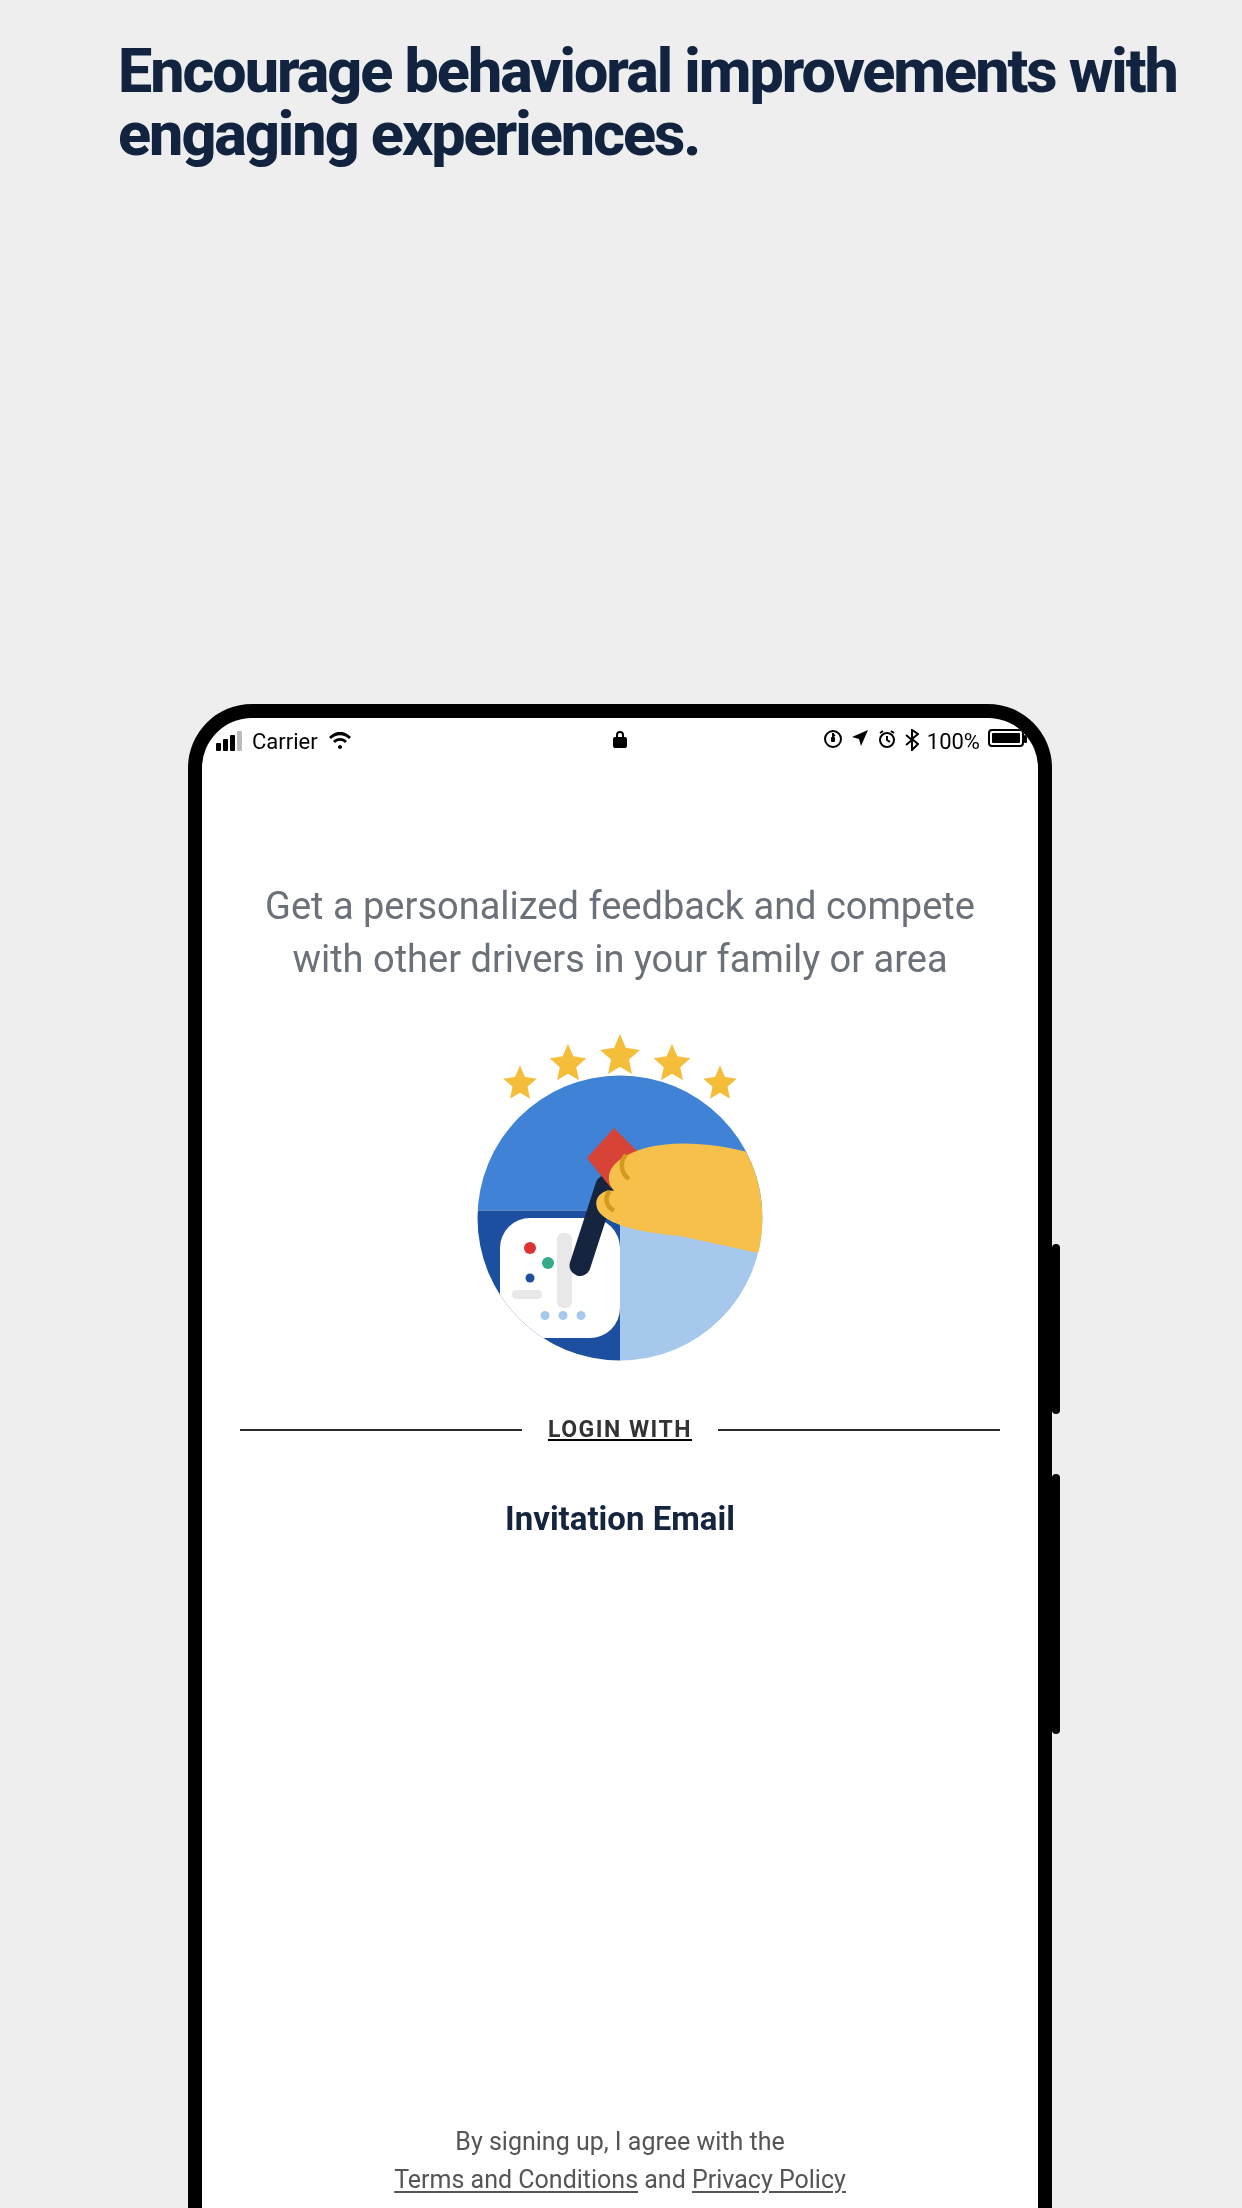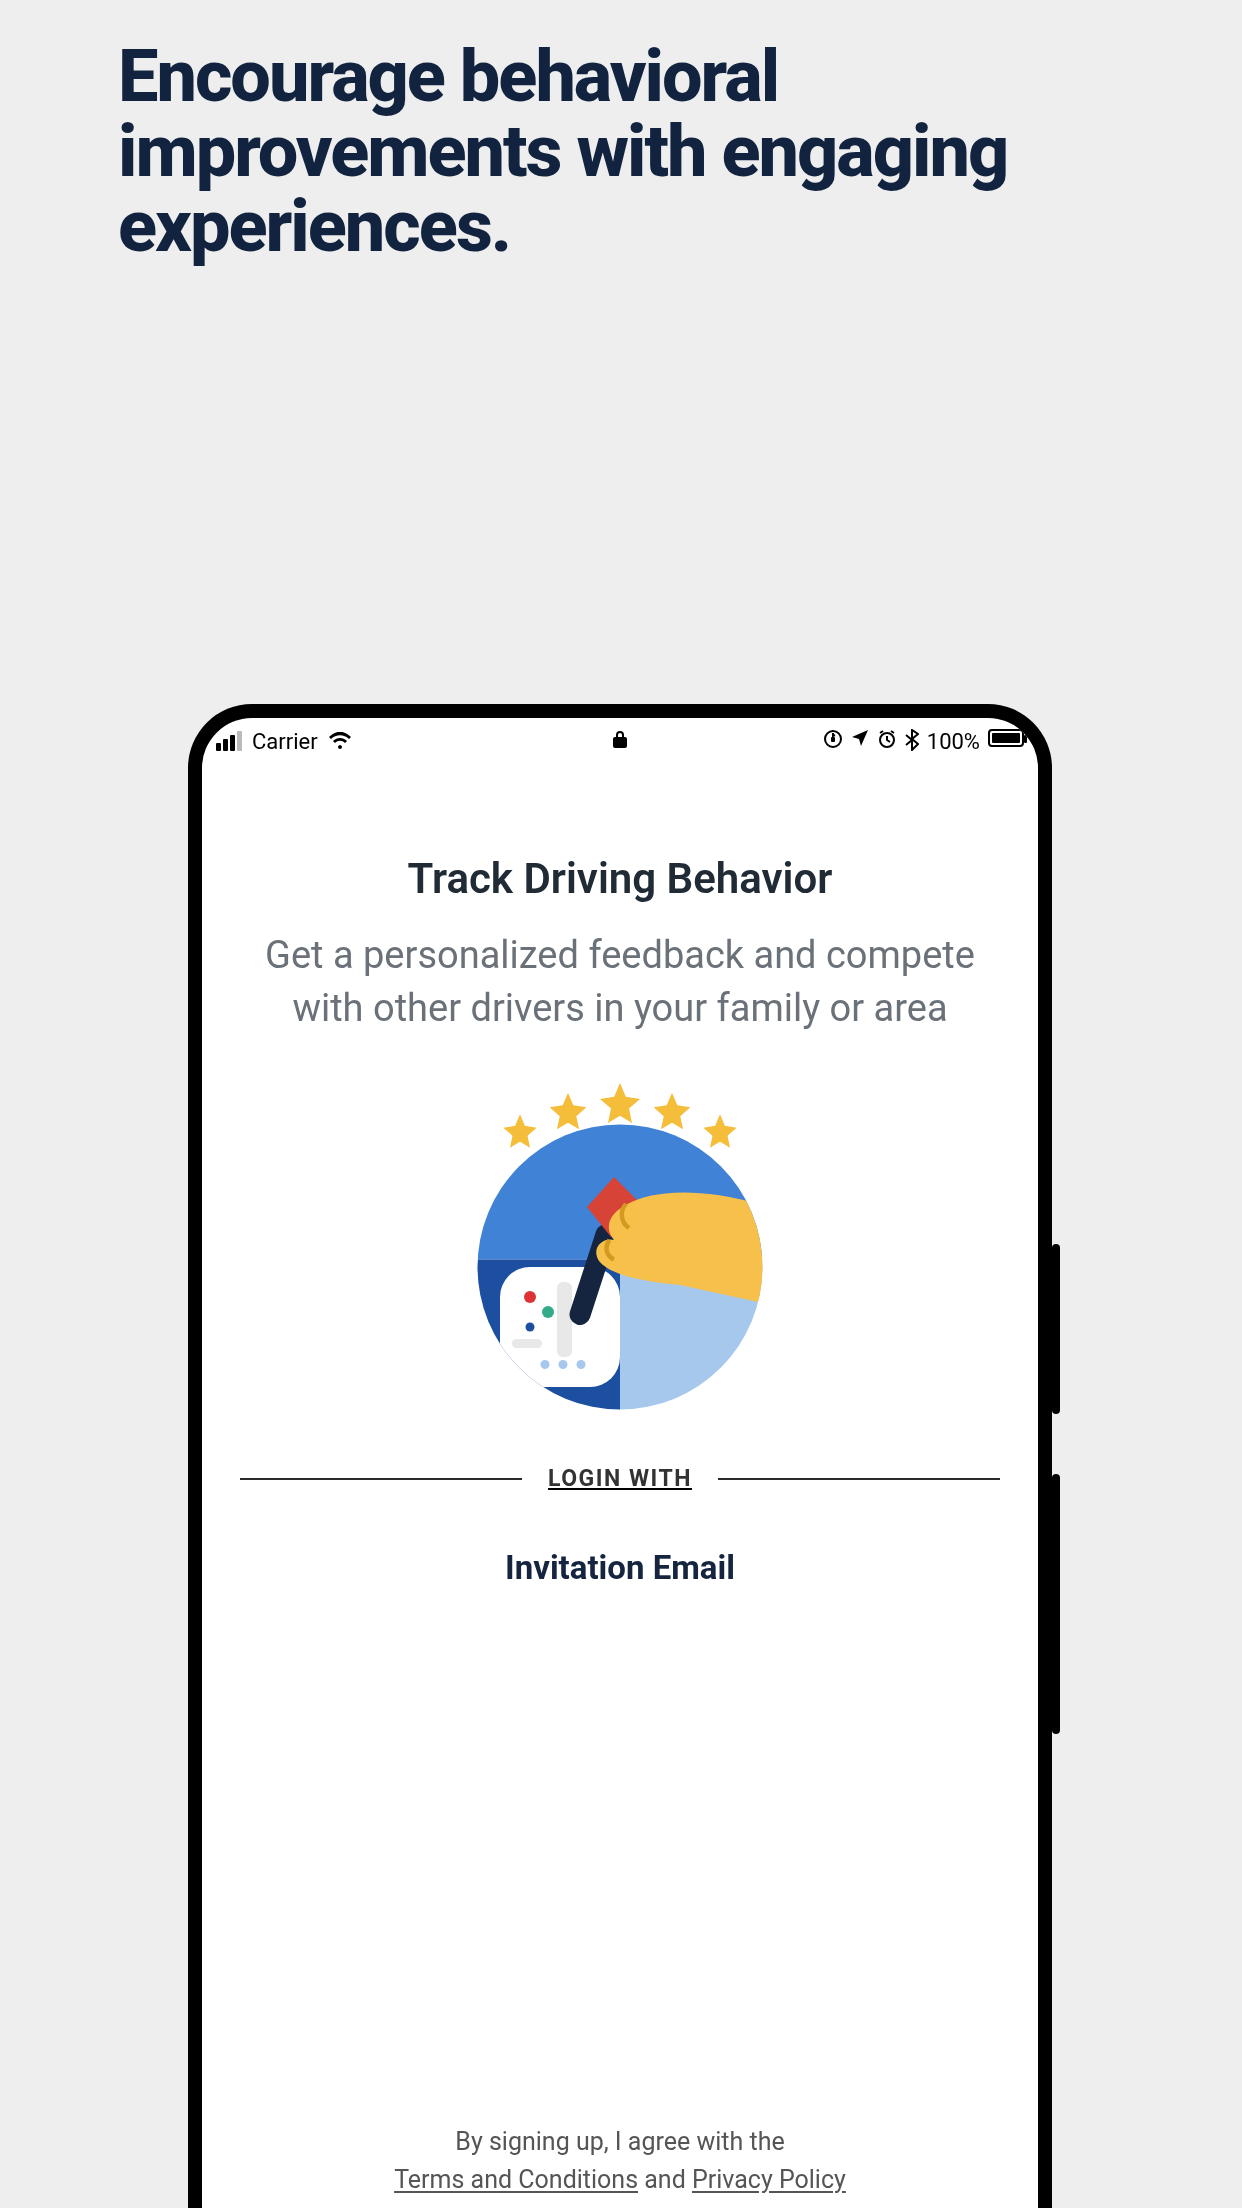--- a/index.html
+++ b/index.html
@@ -9,21 +9,21 @@
     width: 1242px;
     height: 2208px;
     position: relative;
     overflow: hidden;
   }
   .headline {
     position: absolute;
     top: 40px;
     left: 118px;
     right: 60px;
-    font-size: 72px;
+    font-size: 61px;
     font-weight: 800;
     line-height: 1.04;
     color: #122340;
     letter-spacing: -2px;
   }
 
   
   .phone {
     position: absolute;
     top: 688px;
@@ -241,21 +241,20 @@
             </svg>
         </span>
         <span>100%</span>
         <span class="battery">
             <span class="battery-fill"></span>
           </span>
       </div>
     </div>
 
     <div class="content">
-      <div class="title">Track Driving Behavior</div>
       <div class="subtitle">Get a personalized feedback and compete with other drivers in your family or area</div>
 
       <div class="illustration-wrap">
         <div class="stars-row">
           <svg width="40" height="40" viewBox="0 0 24 24">
               <path fill="#f4bd3a" d="M12 2l2.9 6.9L22 10l-5.5 4.8L18 22l-6-3.6L6 22l1.5-7.2L2 10l7.1-1.1z"></path>
             </svg>
           <svg width="44" height="44" viewBox="0 0 24 24">
               <path fill="#f4bd3a" d="M12 2l2.9 6.9L22 10l-5.5 4.8L18 22l-6-3.6L6 22l1.5-7.2L2 10l7.1-1.1z"></path>
             </svg>

